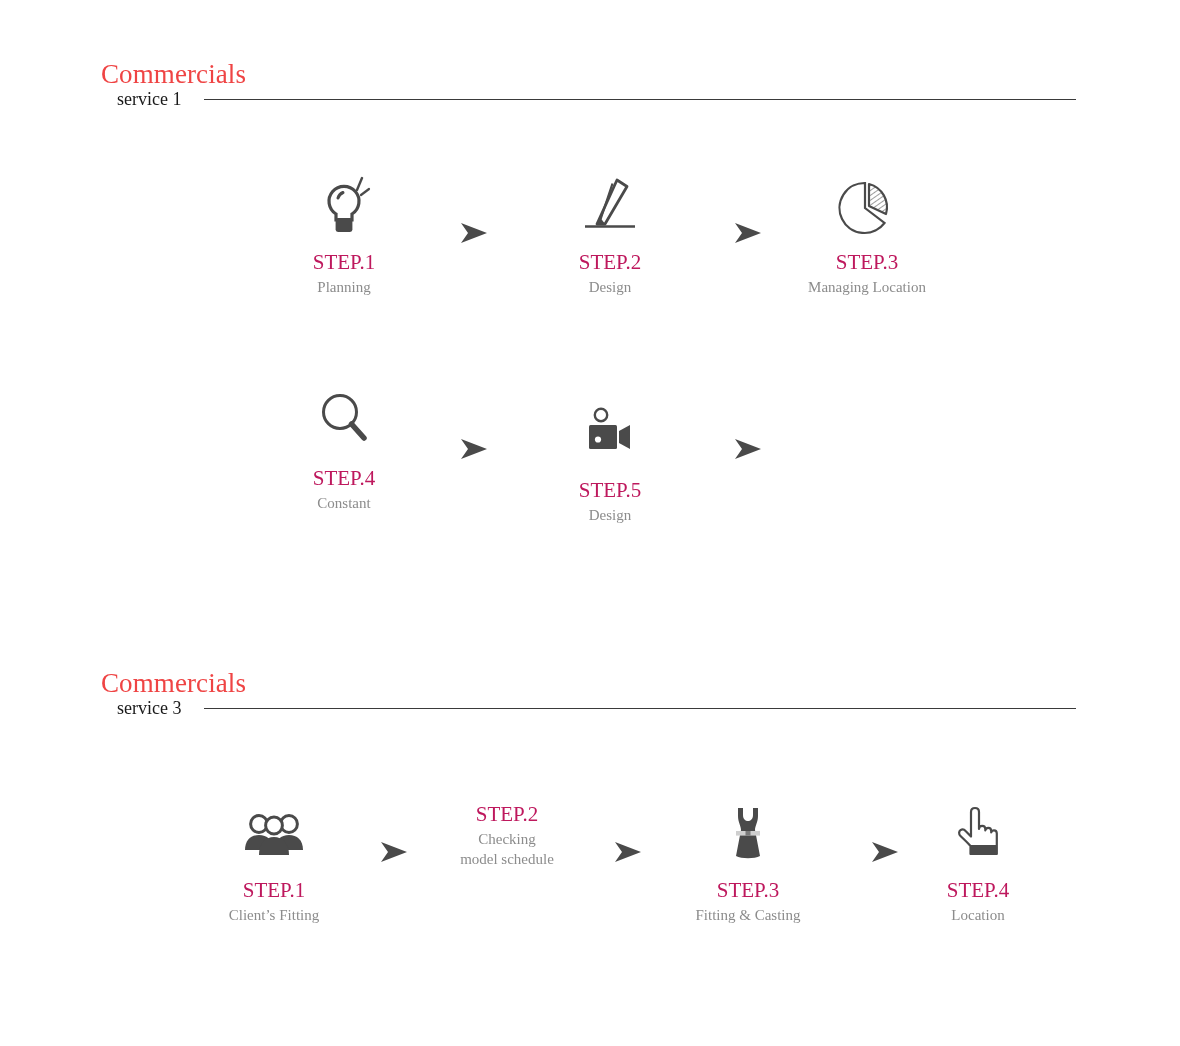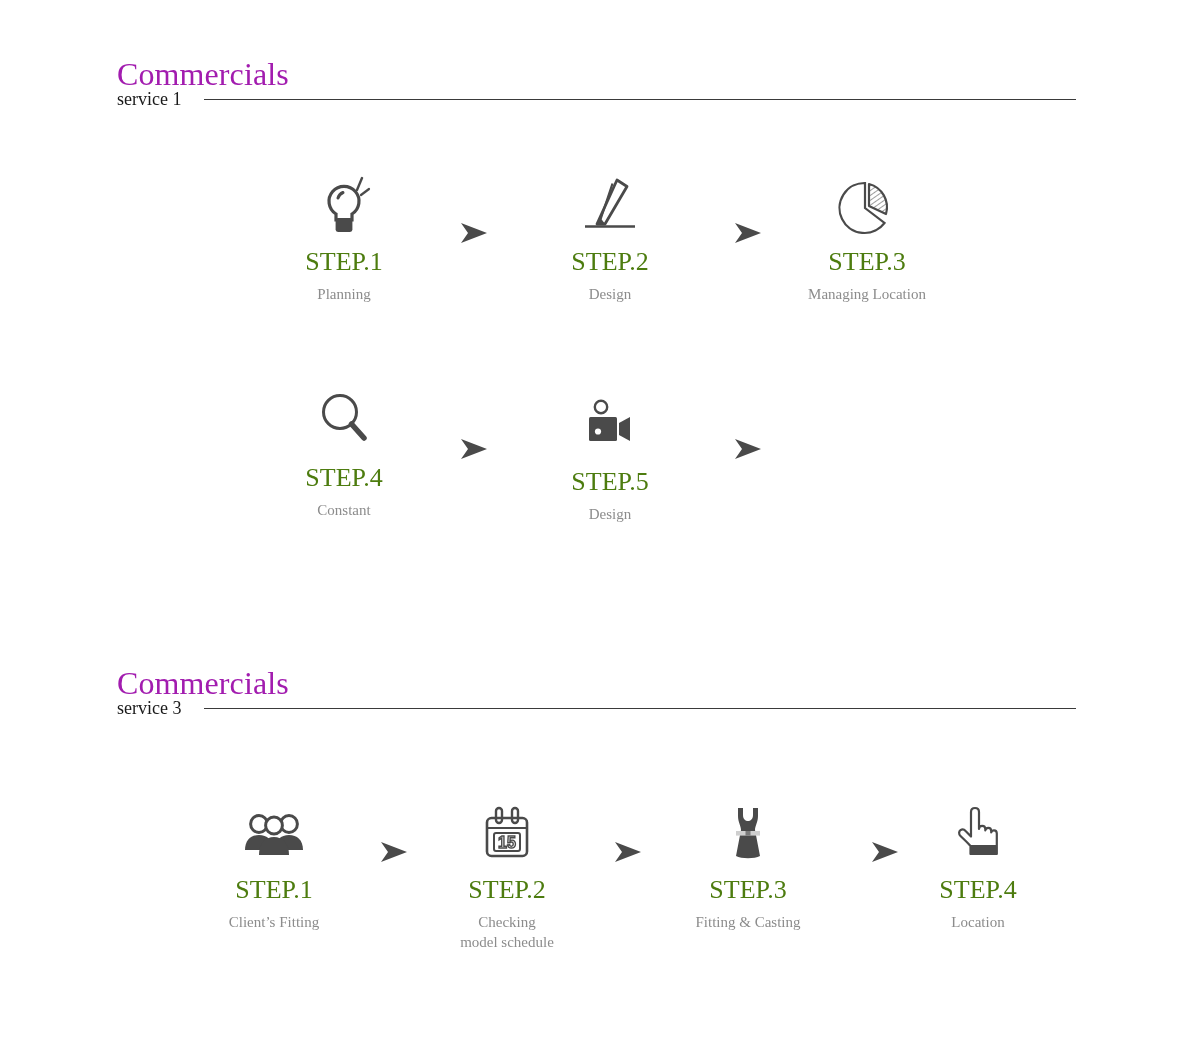--- a/index.html
+++ b/index.html
@@ -19,25 +19,25 @@
 
   
   .section-head {
     position: absolute;
     left: 101px;
     width: 975px;
     height: 60px;
   }
   .head-title {
     position: absolute;
-    left: 16px;
+    left: 0;
     top: 0;
-    font-size: 32px;
+    font-size: 27px;
     line-height: 28px;
-    color: #a21caf;
+    color: #ef4444;
     letter-spacing: .1px;
     white-space: nowrap;
   }
   .head-sub {
     position: absolute;
     left: 16px;
     top: 28px;
     font-size: 18px;
     line-height: 22px;
     color: #1a1a1a;
@@ -60,31 +60,31 @@
     text-align: center;
     width: 200px;
   }
   .step .icon-wrap {
     height: 76px;
     display: flex;
     align-items: flex-end;
     justify-content: center;
   }
   .step-title {
-    font-size: 26px;
+    font-size: 21px;
     line-height: 24px;
-    color: #4d7c0f;
+    color: #be185d;
     margin-top: 14px;
     white-space: nowrap;
   }
   .step-caption {
     font-size: 15px;
     line-height: 20px;
     color: #8c8c8c;
-    margin-top: 10px;
+    margin-top: 3px;
   }
 
   .arrow {
     position: absolute;
     width: 34px;
     height: 30px;
   }
   .arrow svg { display: block; }
 
   svg { overflow: visible; }
@@ -170,21 +170,21 @@
       <div class="step-title">STEP.4</div>
       <div class="step-caption">Constant</div>
     </div>
 
     <div class="arrow" style="left:457px;top:58px;">
       <svg width="34" height="30" viewBox="0 0 34 30">
         <path d="M4 5 L30 15 L4 25 L11 15 Z" fill="#4a4a4a"></path>
       </svg>
     </div>
 
-    <div class="step" style="left:510px;top:4px;">
+    <div class="step" style="left:510px;top:12px;">
       <div class="icon-wrap">
         <svg width="58" height="66" viewBox="0 0 58 66">
           <circle cx="20" cy="17" r="6.2" fill="none" stroke="#4a4a4a" stroke-width="2.4"></circle>
           <rect x="8" y="27" width="28" height="24" rx="1.5" fill="#4a4a4a"></rect>
           <circle cx="17" cy="41.5" r="3.1" fill="#ffffff"></circle>
           <path d="M38 33 L49 27 L49 51 L38 45 Z" fill="#4a4a4a"></path>
         </svg>
       </div>
       <div class="step-title">STEP.5</div>
       <div class="step-caption">Design</div>
@@ -222,30 +222,20 @@
       <div class="step-caption">Client’s Fitting</div>
     </div>
 
     <div class="arrow" style="left:377px;top:49px;">
       <svg width="34" height="30" viewBox="0 0 34 30">
         <path d="M4 5 L30 15 L4 25 L11 15 Z" fill="#4a4a4a"></path>
       </svg>
     </div>
 
     <div class="step" style="left:407px;top:0;">
-      <div class="icon-wrap">
-        <svg width="56" height="62" viewBox="0 0 56 62">
-          <rect x="8" y="16" width="40" height="38" rx="4.5" fill="none" stroke="#4a4a4a" stroke-width="2.6"></rect>
-          <line x1="8.5" y1="26" x2="47.5" y2="26" stroke="#4a4a4a" stroke-width="2.2"></line>
-          <rect x="17" y="6" width="6" height="15" rx="3" fill="none" stroke="#4a4a4a" stroke-width="2.4"></rect>
-          <rect x="33" y="6" width="6" height="15" rx="3" fill="none" stroke="#4a4a4a" stroke-width="2.4"></rect>
-          <rect x="15" y="31" width="26" height="18" rx="2" fill="none" stroke="#4a4a4a" stroke-width="2"></rect>
-          <text x="28" y="45.5" text-anchor="middle" font-family="'Liberation Sans', sans-serif" font-size="16" font-weight="bold" fill="none" stroke="#4a4a4a" stroke-width="1.4">15</text>
-        </svg>
-      </div>
       <div class="step-title">STEP.2</div>
       <div class="step-caption" style="white-space:pre-line;">Checking
 model schedule</div>
     </div>
 
     <div class="arrow" style="left:611px;top:49px;">
       <svg width="34" height="30" viewBox="0 0 34 30">
         <path d="M4 5 L30 15 L4 25 L11 15 Z" fill="#4a4a4a"></path>
       </svg>
     </div>

